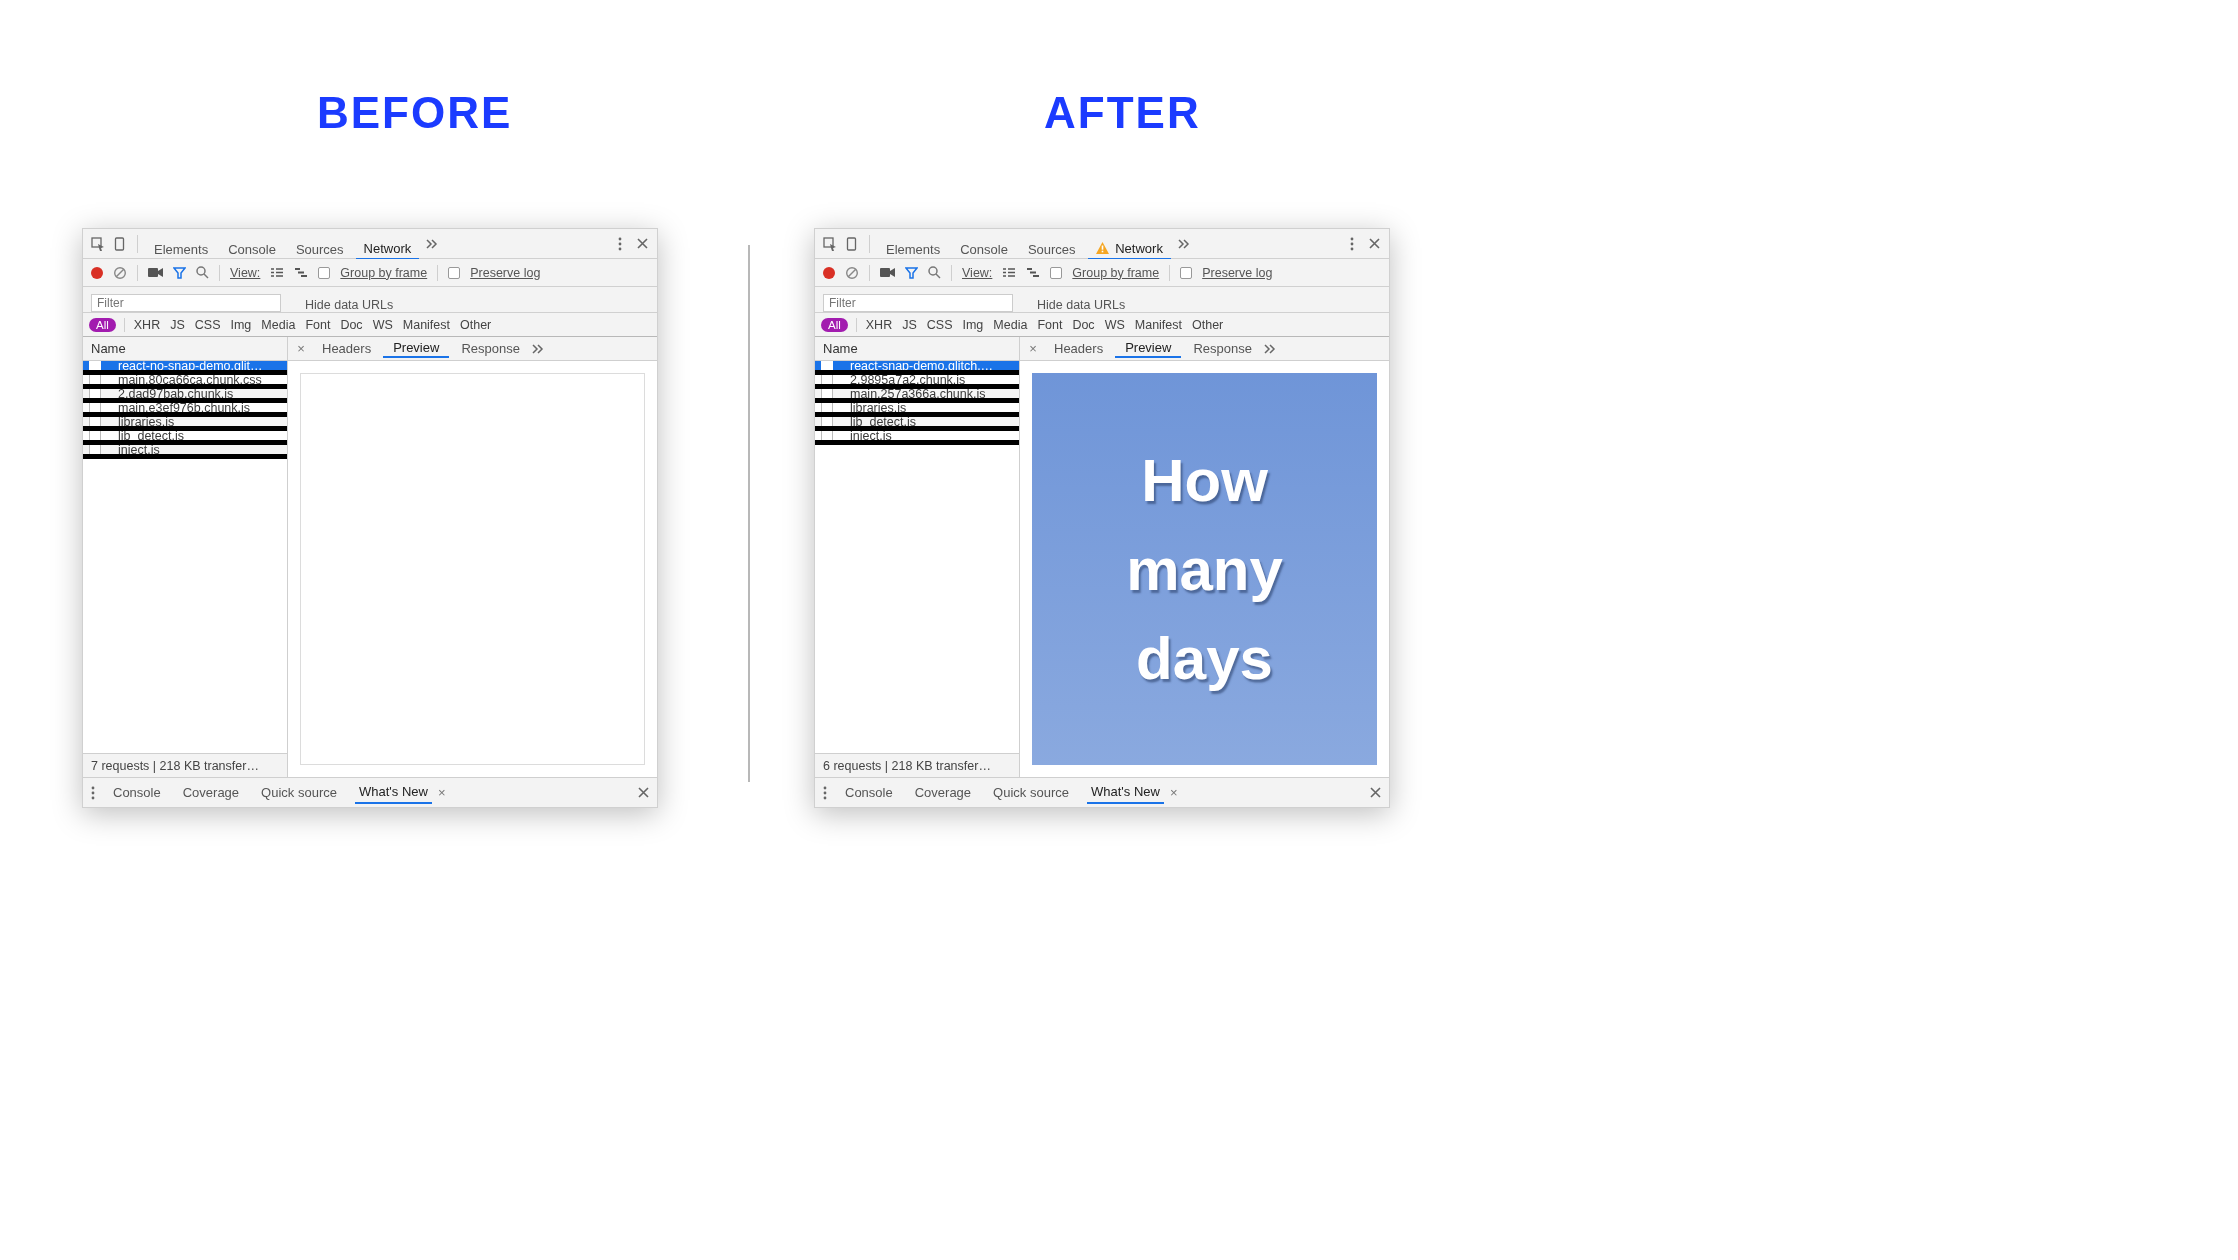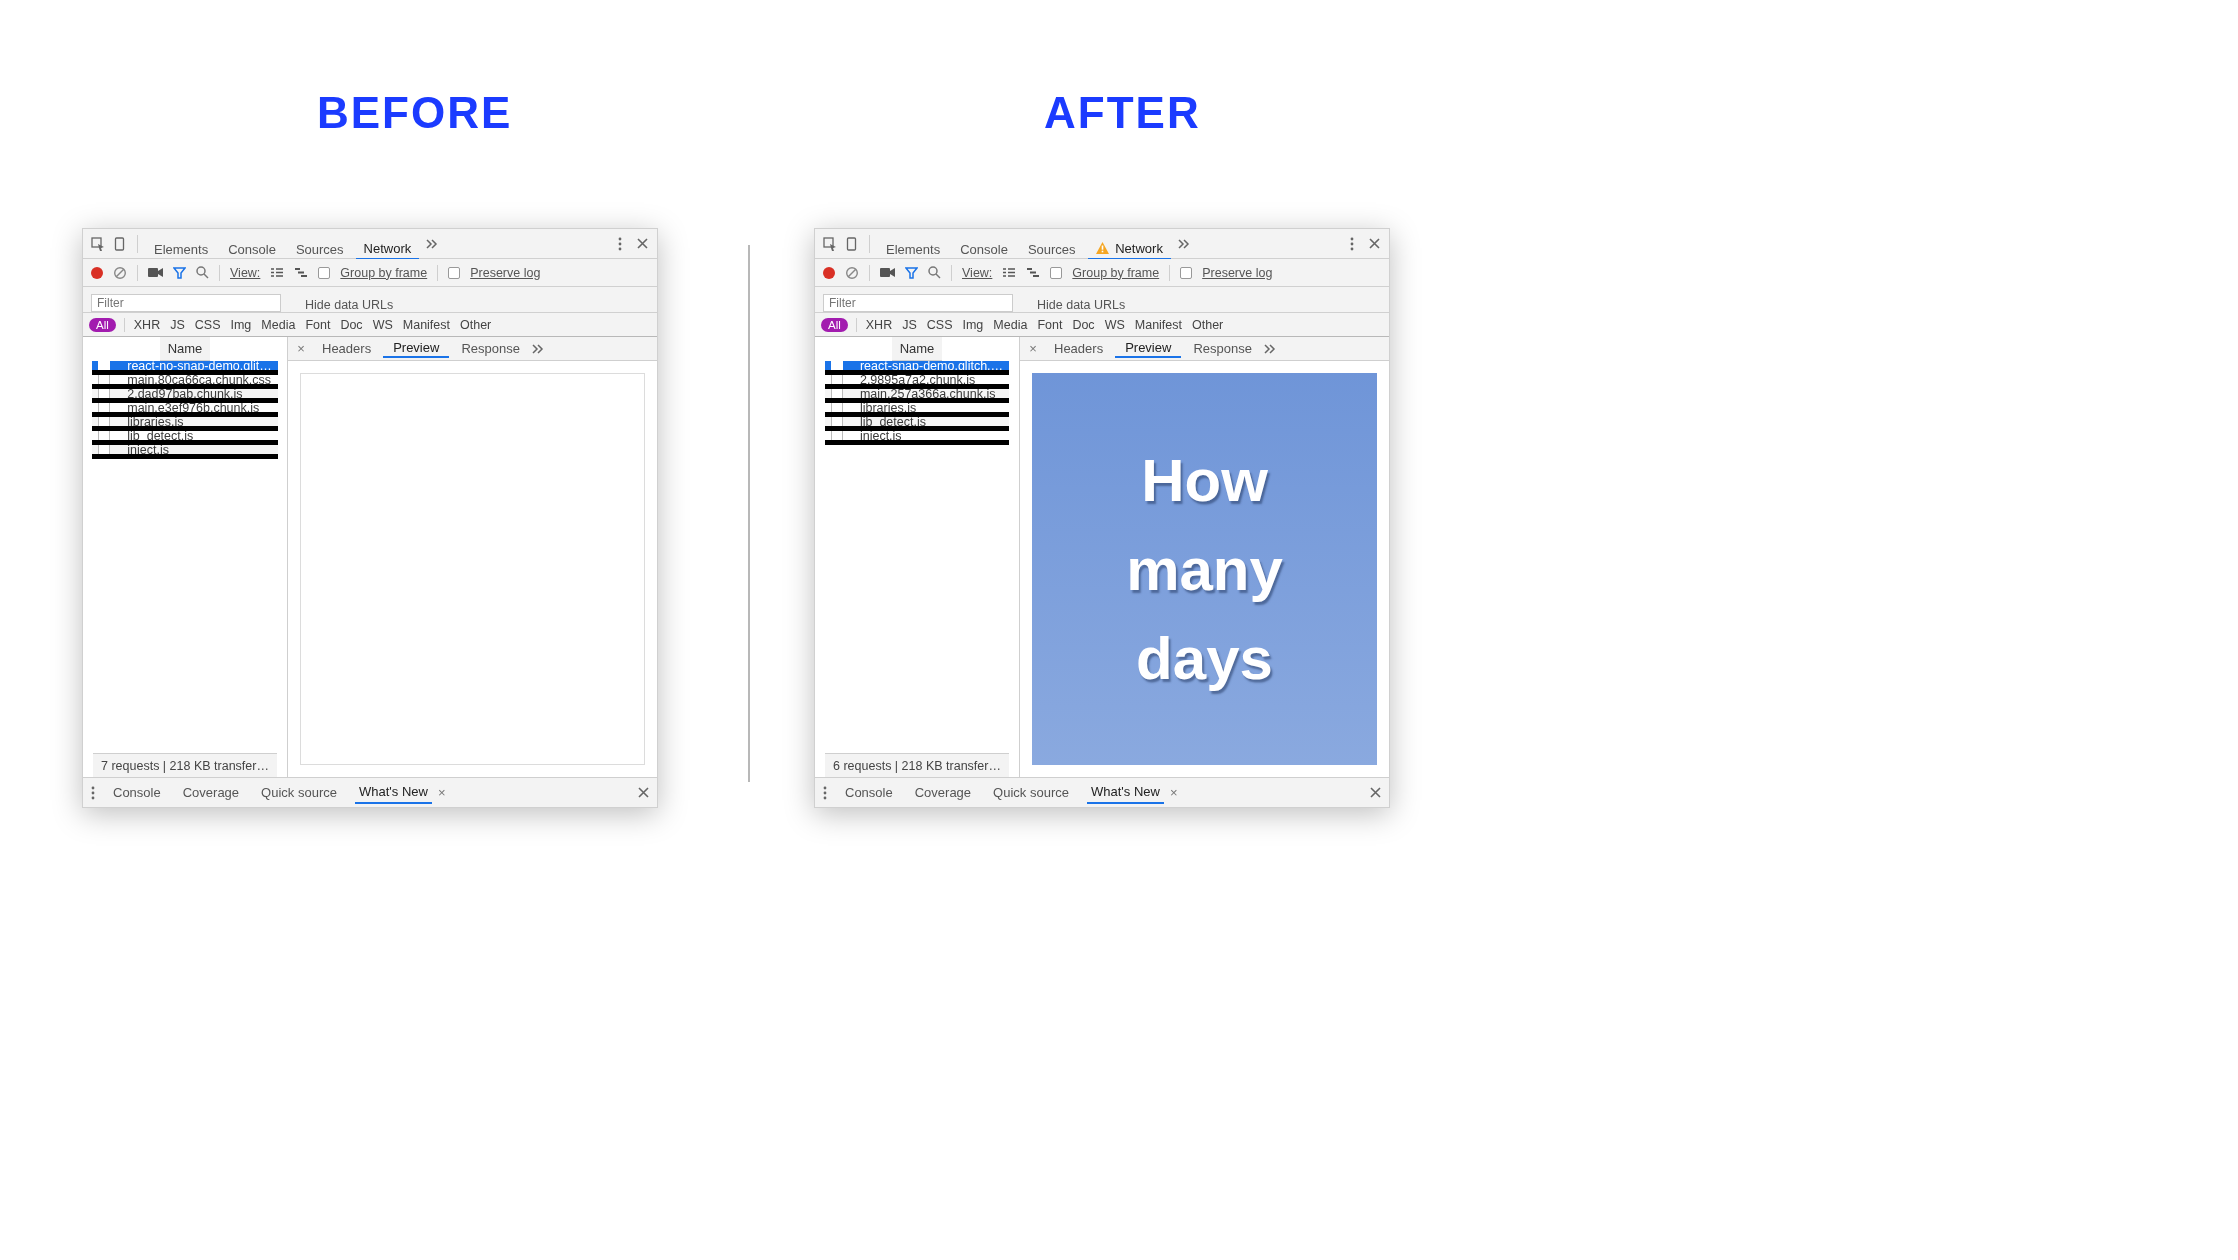--- a/index.html
+++ b/index.html
@@ -97,21 +97,21 @@
     gap:8px;
     font-size:12.5px;
     color:#444;
     background:#f3f3f3;
   }
   .typerow .chip.all { background:#a21caf;color:#fff;border-radius:7px;padding:1px 7px;font-size:11.5px;}
   .typerow .chip { padding:0 1px;}
   .typerow .sep{width:1px;height:14px;background:#cfcfcf;}
   
   .main { flex:1; display:flex; min-height:0;}
-  .listcol { width:205px; border-right:1px solid #cfcfcf; display:flex;flex-direction:column; background:#fff;align-items:center;}
+  .listcol { width:205px; border-right:1px solid #cfcfcf; display:flex;flex-direction:column; background:#fff;}
   .listcol .hdr { height:24px; display:flex; align-items:center; padding:0 8px; border-bottom:1px solid #cfcfcf;color:#333;background:#f3f3f3;}
   .listcol .items { flex:1; overflow:hidden;}
   .listcol .item {
     height:14px;display:flex;align-items:center;padding:0 6px;gap:17px;border-bottom:5px solid #000000;
     white-space:nowrap;overflow:hidden;text-overflow:ellipsis;font-size:12.5px;
   }
   .listcol .item .ficon{width:12px;height:12px;border:1px solid #bbb;background:#fff;flex:0 0 auto;}
   .listcol .item.sel { background:#1a73e8;color:#fff;}
   .listcol .item.sel .ficon{border-color:#fff;}
   .listcol .item.alt { background:#f5f5f5;}

